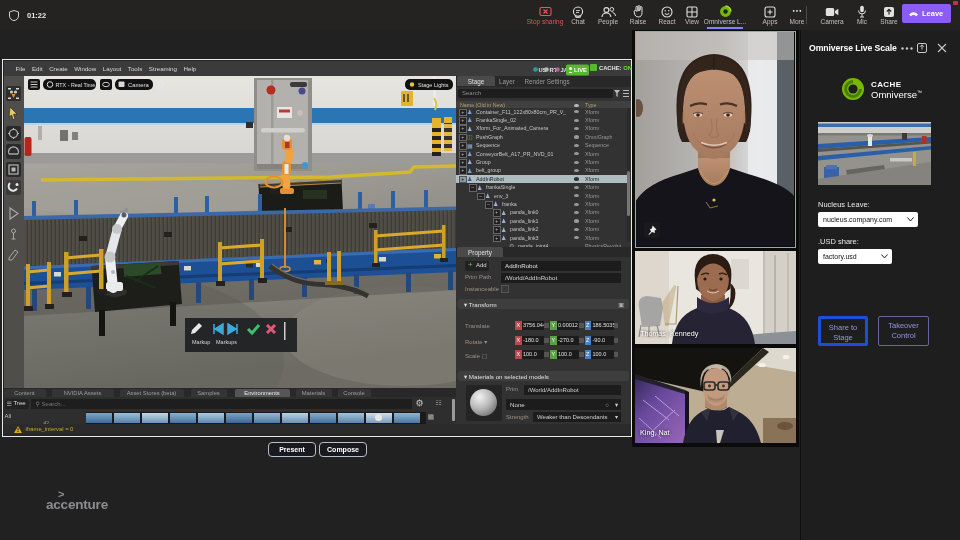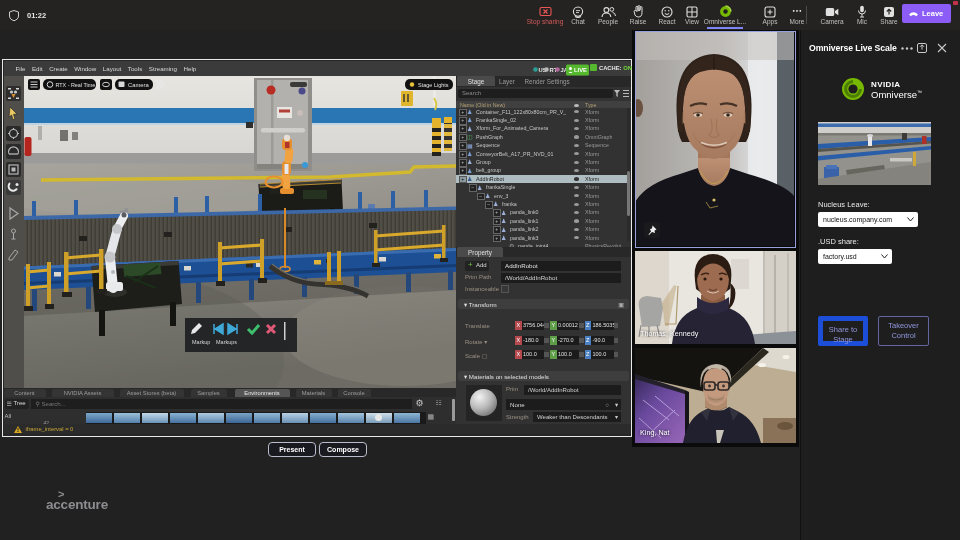--- a/index.html
+++ b/index.html
@@ -839,21 +839,21 @@
         <path d="M5,6.5 V2 M3,3.8 L5,1.8 L7,3.8" stroke="#c8c8c8" stroke-width="1" fill="none"></path>
       </svg>
     <svg class="abs" style="left:136px;top:13px;" width="10" height="10" viewBox="0 0 10 10">
         <path d="M1,1 L9,9 M9,1 L1,9" stroke="#c8c8c8" stroke-width="1.1"></path>
       </svg>
     <svg class="abs" style="left:40px;top:47px;" width="24" height="24" viewBox="0 0 24 24">
       <circle cx="12" cy="12" r="11" fill="#76b900"></circle>
       <path d="M12,4.6 A7.4,7.4 0 1 0 19.4,12" fill="none" stroke="#2a4a00" stroke-width="3" opacity="0.55"></path>
       <circle cx="12" cy="12" r="4.6" fill="#1e1e1e"></circle>
     </svg>
-    <div class="abs" style="left:70px;top:50px;font-size:8px;font-weight:bold;color:#fff;letter-spacing:0.4px;">NVIDIA</div>
+    <div class="abs" style="left:70px;top:50px;font-size:8px;font-weight:bold;color:#fff;letter-spacing:0.4px;">CACHE</div>
     <div class="abs" style="left:70px;top:59px;font-size:9.5px;color:#fff;">Omniverse<span style="font-size:5px;vertical-align:top;">™</span></div>
     <svg class="abs" style="left:17px;top:92px;" width="113" height="63" viewBox="0 0 113 63">
       <rect width="113" height="63" fill="#93928c"></rect>
       <rect x="0" y="0" width="113" height="12" fill="#cfcecb"></rect>
       <rect x="0" y="1.5" width="113" height="3.5" fill="#3a6cae"></rect>
       <rect x="0" y="11" width="113" height="2.5" fill="#7a7972"></rect>
       <polygon points="0,22 113,15 113,19 0,27" fill="#2b5ea8"></polygon>
       <polygon points="0,27 113,19 113,21.5 0,30" fill="#55544e"></polygon>
       <polygon points="0,34 113,24 113,27.5 0,38.5" fill="#2b5ea8"></polygon>
       <rect x="50" y="13" width="4" height="11" fill="#e8e8ea"></rect>
@@ -868,16 +868,16 @@
       <rect x="95" y="30" width="3" height="14" fill="#d0a838"></rect>
     </svg>
     <div class="abs" style="left:17px;top:170px;font-size:7.5px;color:#e8e8e8;">Nucleus Leave:</div>
     <div class="abs" style="left:17px;top:182px;width:100px;height:15px;background:#fff;border-radius:2px;color:#111;font-size:7px;line-height:15px;padding-left:5px;box-sizing:border-box;">nucleus.company.com<svg style="position:absolute;right:4px;top:5px;" width="7" height="5" viewBox="0 0 7 5">
           <path d="M0.5,0.5 L3.5,4 L6.5,0.5" fill="none" stroke="#222" stroke-width="1"></path>
         </svg></div>
     <div class="abs" style="left:17px;top:207px;font-size:7.5px;color:#e8e8e8;">.USD share:</div>
     <div class="abs" style="left:17px;top:219px;width:74px;height:15px;background:#fff;border-radius:2px;color:#111;font-size:7px;line-height:15px;padding-left:5px;box-sizing:border-box;">factory.usd<svg style="position:absolute;right:4px;top:5px;" width="7" height="5" viewBox="0 0 7 5">
           <path d="M0.5,0.5 L3.5,4 L6.5,0.5" fill="none" stroke="#222" stroke-width="1"></path>
         </svg></div>
-    <div class="abs" style="left:17px;top:286px;width:50px;height:30px;border:5px solid #1d4ed8;border-radius:2px;box-sizing:border-box;color:#9297dd;font-size:7.5px;text-align:center;line-height:10px;padding-top:4px;">Share to<br>Stage</div>
+    <div class="abs" style="left:17px;top:286px;width:50px;height:30px;border:3px solid #1d4ed8;border-radius:2px;box-sizing:border-box;color:#9297dd;font-size:7.5px;text-align:center;line-height:10px;padding-top:4px;">Share to<br>Stage</div>
     <div class="abs" style="left:77px;top:286px;width:51px;height:30px;border:1px solid #62679f;border-radius:2px;box-sizing:border-box;color:#9297dd;font-size:7.5px;text-align:center;line-height:10px;padding-top:4px;">Takeover<br>Control</div>
   </div>
 </div>
 
 </body></html>

